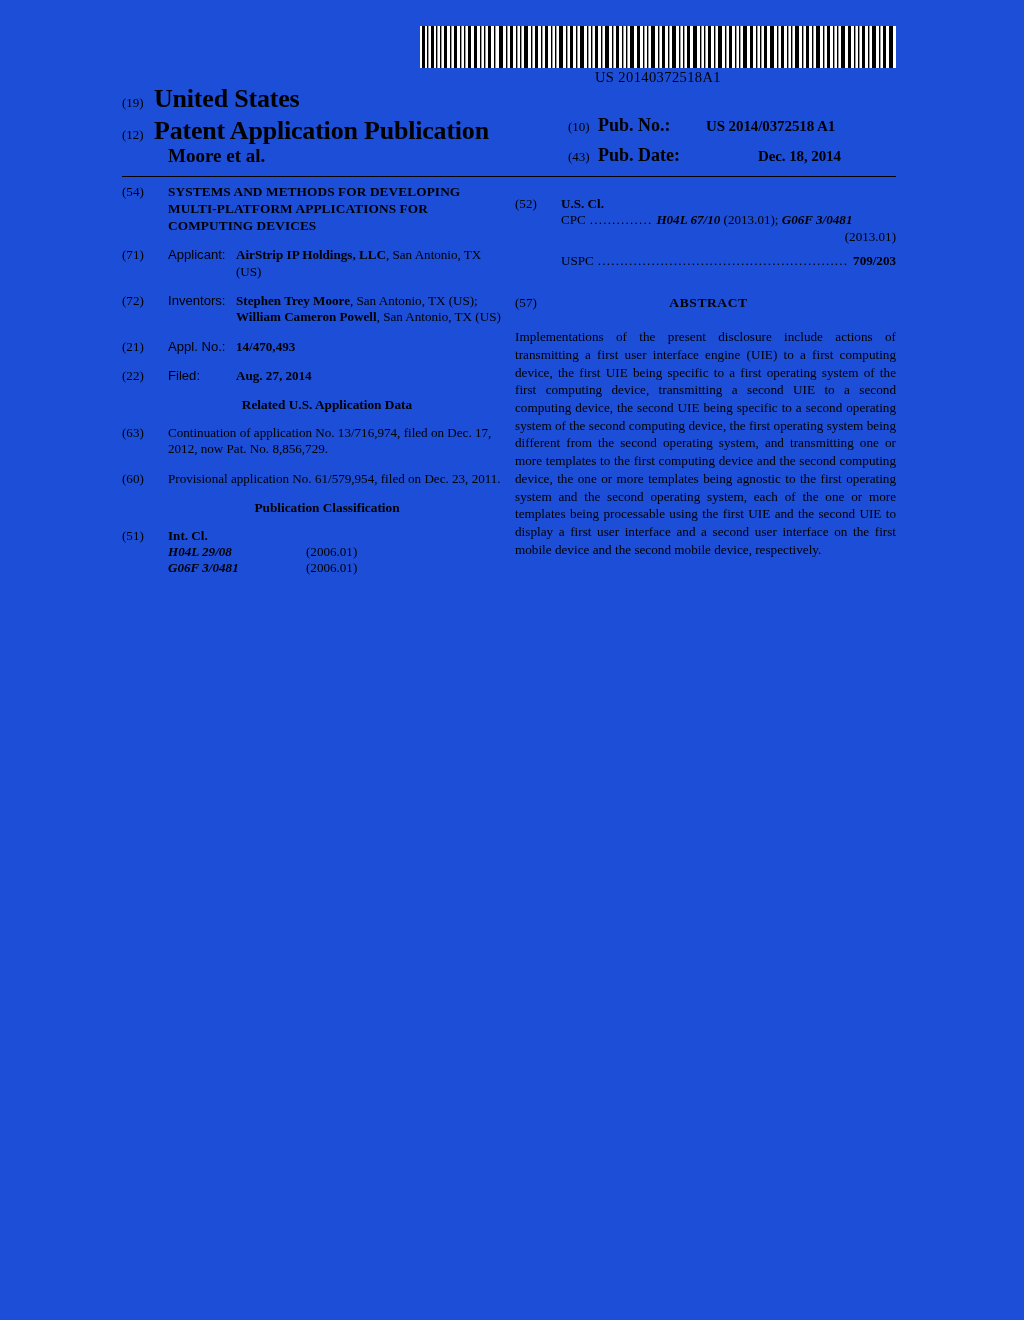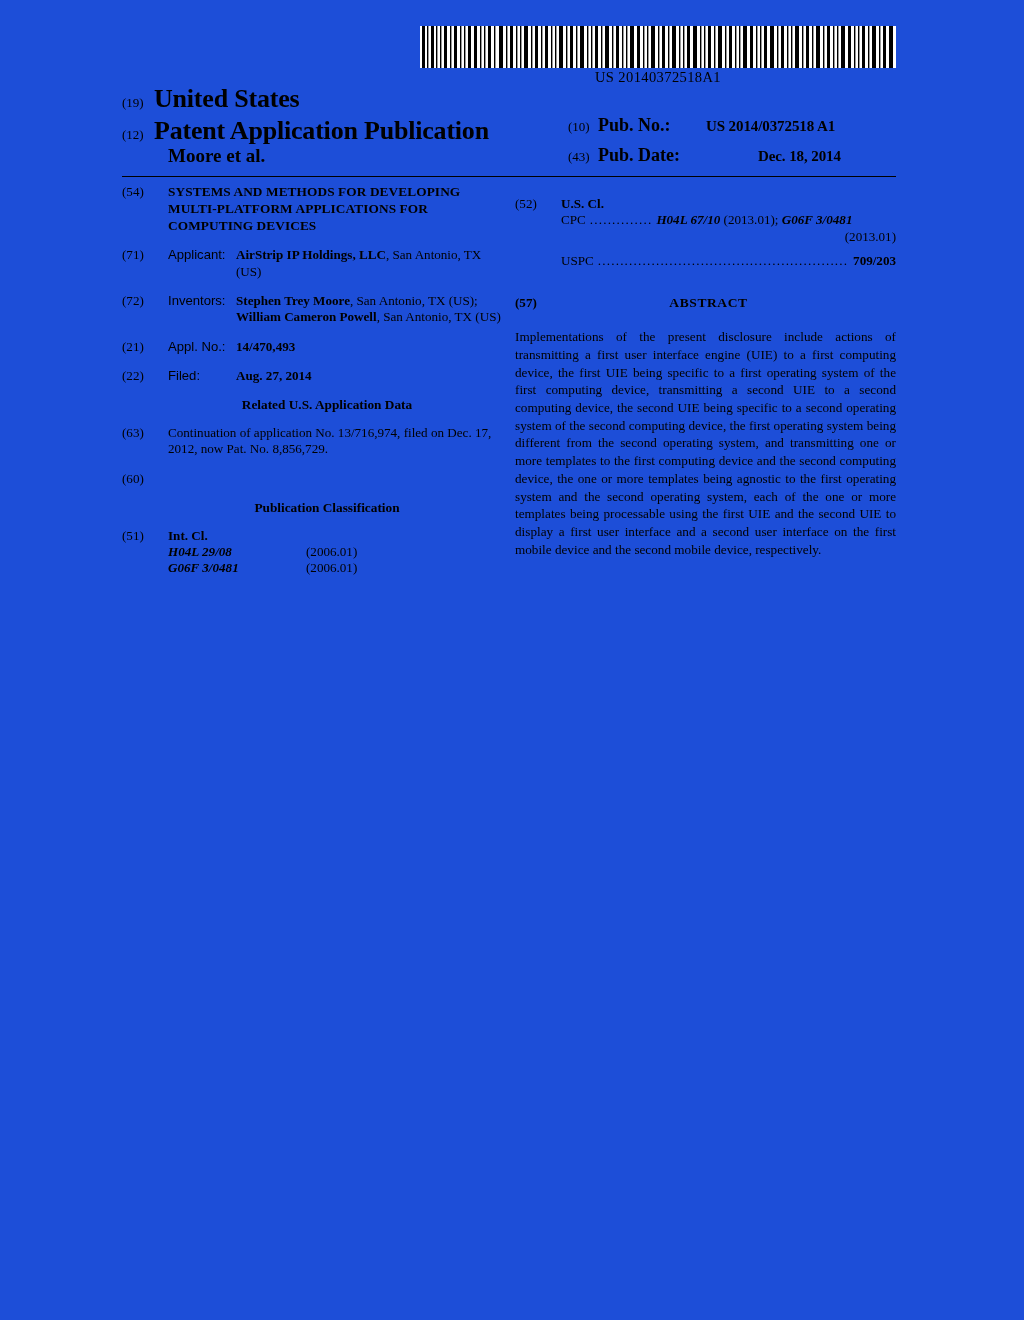--- a/index.html
+++ b/index.html
@@ -173,21 +173,21 @@
     padding: 0 4px;
   }
   .ital-bold { font-style: italic; font-weight: bold; }
   .right-al { text-align: right; display:block; }
 
   #abstract-head {
     display: flex;
     margin-top: 26px;
     margin-bottom: 16px;
   }
-  #abstract-head .code { flex: 0 0 46px; font-weight: bold; }
+  #abstract-head .code { flex: 0 0 46px; }
   #abstract-head .atitle {
     flex: 1 1 auto;
     text-align: center;
     font-weight: bold;
     font-size: 13.5px;
     letter-spacing: 0.6px;
     padding-right: 40px;
   }
   #abstract-body {
     text-align: justify;
@@ -374,20 +374,21 @@
 
     <div class="centered-head">Related U.S. Application Data</div>
 
     <div class="fld">
       <span class="code">(63)</span>
       <span class="body">Continuation of application No. 13/716,974, filed on Dec. 17, 2012, now Pat. No. 8,856,729.</span>
     </div>
 
     <div class="fld">
       <span class="code">(60)</span>
+      <span class="body">Provisional application No. 61/579,954, filed on Dec. 23, 2011.</span>
     </div>
 
     <div class="centered-head">Publication Classification</div>
 
     <div class="fld">
       <span class="code">(51)</span>
       <span class="body">
         <div style="font-weight:bold;">Int. Cl.</div>
         <div class="intcl-row">
           <span class="cls">H04L 29/08</span>

